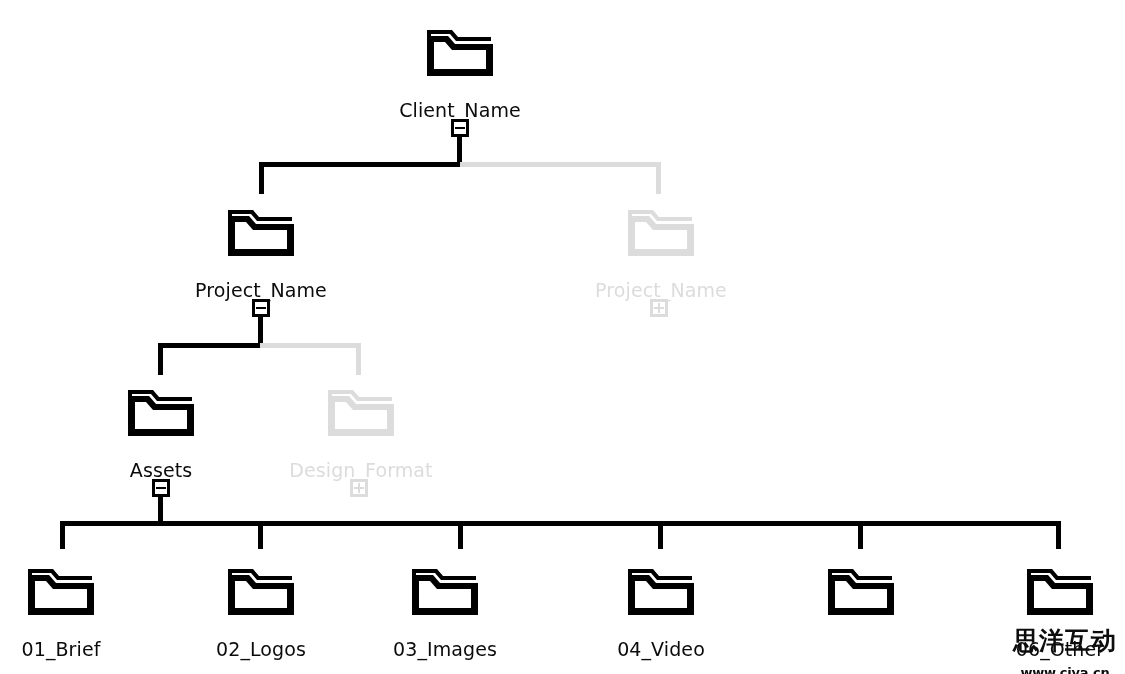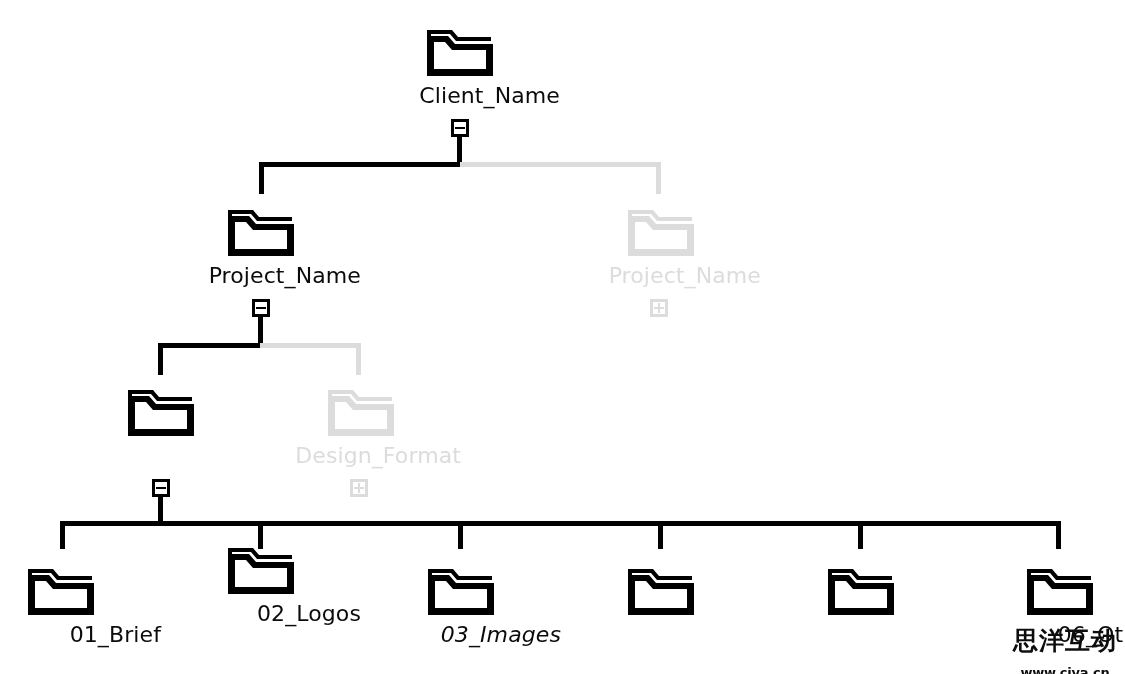--- a/index.html
+++ b/index.html
@@ -34,27 +34,26 @@
 
   .folder-icon {
     display: block;
     margin: 0 auto;
     width: 74px;
     height: 58px;
   }
 
   .node-label {
     display: block;
-    margin-top: 6px;
-    font-size: 22px;
+    margin-top: 20px;
+    font-size: 19px;
     line-height: 20px;
     letter-spacing: 0.1px;
     color: #0b0b0b;
     white-space: nowrap;
-    text-align: right;
   }
 
   .node.ghost .node-label { color: #dcdcdc; }
 
   
   .expander {
     position: absolute;
     width: 18px;
     height: 18px;
     margin-left: -9px;
@@ -186,20 +185,21 @@
 <div class="expander ghost" style="left:659px; top:299px;">
   <span class="bar-h"></span>
   <span class="bar-v"></span>
 </div>
 
 <div class="node" style="left:161px; top:382px;">
   <svg class="folder-icon" viewBox="0 0 74 58" xmlns="http://www.w3.org/2000/svg">
     <path fill="#000000" d="M4 8 h25 l6 7 h33 v4 h-35 l-6 -7 h-19 v2 h-4 z"></path>
     <path fill="#000000" d="M4 14 h21 l7 8 h38 v32 h-66 z M11 28 v19 h52 v-19 h-34 l-7 -8 h-11 z"></path>
   </svg>
+  <span class="node-label">Assets</span>
 </div>
 <div class="expander" style="left:161px; top:479px;">
   <span class="bar-h"></span>
 </div>
 
 <div class="node ghost" style="left:361px; top:382px;">
   <svg class="folder-icon" viewBox="0 0 74 58" xmlns="http://www.w3.org/2000/svg">
     <path fill="#dcdcdc" d="M4 8 h25 l6 7 h33 v4 h-35 l-6 -7 h-19 v2 h-4 z"></path>
     <path fill="#dcdcdc" d="M4 14 h21 l7 8 h38 v32 h-66 z M11 28 v19 h52 v-19 h-34 l-7 -8 h-11 z"></path>
   </svg>
@@ -211,41 +211,42 @@
 </div>
 
 <div class="node" style="left:61px; top:561px;">
   <svg class="folder-icon" viewBox="0 0 74 58" xmlns="http://www.w3.org/2000/svg">
     <path fill="#000000" d="M4 8 h25 l6 7 h33 v4 h-35 l-6 -7 h-19 v2 h-4 z"></path>
     <path fill="#000000" d="M4 14 h21 l7 8 h38 v32 h-66 z M11 28 v19 h52 v-19 h-34 l-7 -8 h-11 z"></path>
   </svg>
   <span class="node-label">01_Brief</span>
 </div>
 
-<div class="node" style="left:261px; top:540px;">
+<div class="node" style="left:261px; top:561px;">
   <svg class="folder-icon" viewBox="0 0 74 58" xmlns="http://www.w3.org/2000/svg">
     <path fill="#000000" d="M4 8 h25 l6 7 h33 v4 h-35 l-6 -7 h-19 v2 h-4 z"></path>
     <path fill="#000000" d="M4 14 h21 l7 8 h38 v32 h-66 z M11 28 v19 h52 v-19 h-34 l-7 -8 h-11 z"></path>
   </svg>
   <span class="node-label">02_Logos</span>
 </div>
 
-<div class="node" style="left:461px; top:561px;font-style:italic;">
+<div class="node" style="left:445px; top:561px;">
   <svg class="folder-icon" viewBox="0 0 74 58" xmlns="http://www.w3.org/2000/svg">
     <path fill="#000000" d="M4 8 h25 l6 7 h33 v4 h-35 l-6 -7 h-19 v2 h-4 z"></path>
     <path fill="#000000" d="M4 14 h21 l7 8 h38 v32 h-66 z M11 28 v19 h52 v-19 h-34 l-7 -8 h-11 z"></path>
   </svg>
   <span class="node-label">03_Images</span>
 </div>
 
 <div class="node" style="left:661px; top:561px;">
   <svg class="folder-icon" viewBox="0 0 74 58" xmlns="http://www.w3.org/2000/svg">
     <path fill="#000000" d="M4 8 h25 l6 7 h33 v4 h-35 l-6 -7 h-19 v2 h-4 z"></path>
     <path fill="#000000" d="M4 14 h21 l7 8 h38 v32 h-66 z M11 28 v19 h52 v-19 h-34 l-7 -8 h-11 z"></path>
   </svg>
+  <span class="node-label">04_Video</span>
 </div>
 
 <div class="node" style="left:861px; top:561px;">
   <svg class="folder-icon" viewBox="0 0 74 58" xmlns="http://www.w3.org/2000/svg">
     <path fill="#000000" d="M4 8 h25 l6 7 h33 v4 h-35 l-6 -7 h-19 v2 h-4 z"></path>
     <path fill="#000000" d="M4 14 h21 l7 8 h38 v32 h-66 z M11 28 v19 h52 v-19 h-34 l-7 -8 h-11 z"></path>
   </svg>
 </div>
 
 <div class="node" style="left:1060px; top:561px;">

